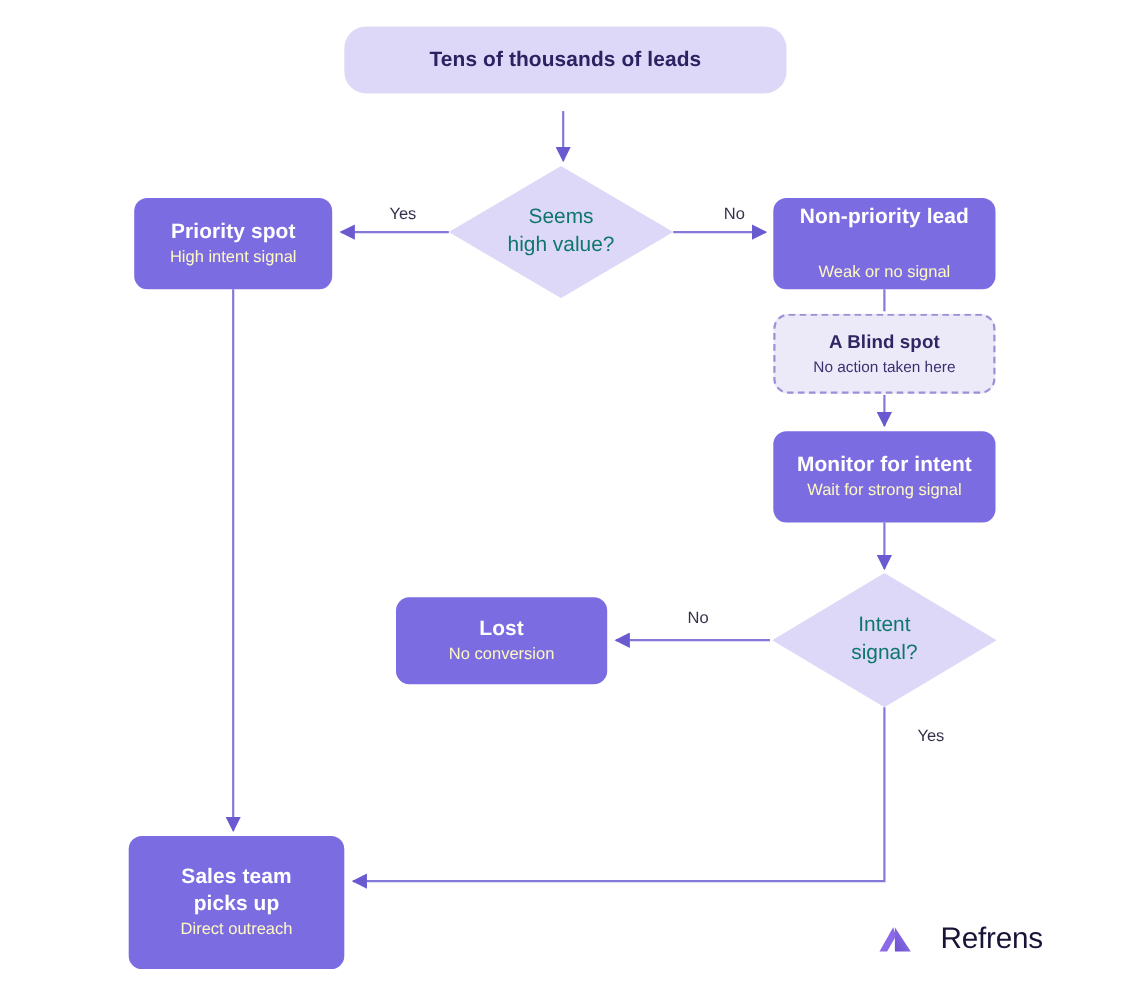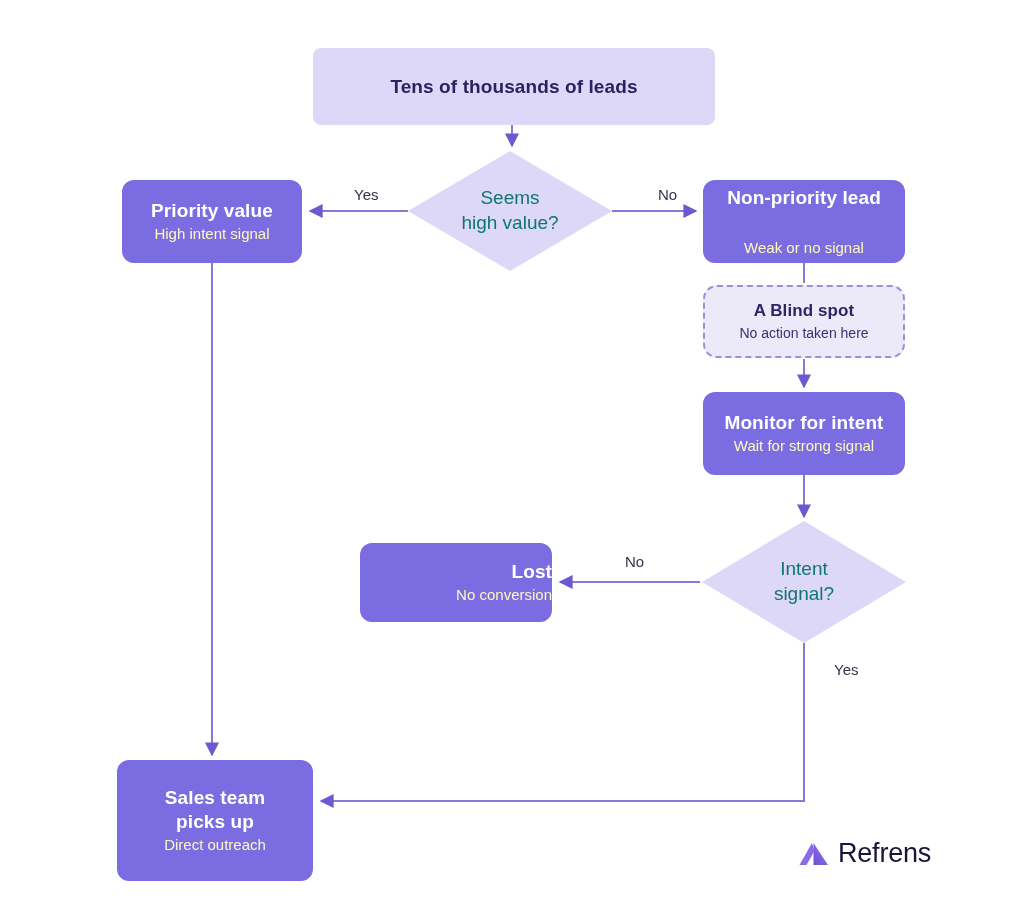--- a/index.html
+++ b/index.html
@@ -101,21 +101,21 @@
     font-size: 15px;
     color: #33314a;
     white-space: nowrap;
     margin-left: 11px;
   }
   
   #brand {
     position: absolute;
     display: flex;
     align-items: center;
-    gap: 8px;
+    gap: 25px;
   }
   #brand .logo-text {
     font-size: 27px;
     color: #171436;
     letter-spacing: -0.2px;
     font-weight: normal;
   }
 </style>
 </head>
 <body>
@@ -141,34 +141,34 @@
 
     <path d="M 804 475 L 804 517" stroke="#8478d8" stroke-width="2" fill="none" marker-end="url(#arrow)"></path>
 
     <path d="M 700 582 L 560 582" stroke="#8478d8" stroke-width="2" fill="none" marker-end="url(#arrow)"></path>
 
     <path d="M 804 643 L 804 801 L 321 801" stroke="#8478d8" stroke-width="2" fill="none" marker-end="url(#arrow)"></path>
 
     <path d="M 212 263 L 212 755" stroke="#8478d8" stroke-width="2" fill="none" marker-end="url(#arrow)"></path>
   </svg>
 
-  <div class="node light" style="left:313px; top:48px; width:402px; height:77px; border-radius:8px;">
+  <div class="node light" style="left:313px; top:24px; width:402px; height:61px; border-radius:20px;">
     <div class="title">Tens of thousands of leads</div>
   </div>
 
   <div class="diamond" style="left:408px; top:151px; width:204px; height:120px;">
     <div class="shape"></div>
     <div class="dlabel">
       <div>Seems</div>
       <div>high value?</div>
     </div>
   </div>
 
   <div class="node solid" style="left:122px; top:180px; width:180px; height:83px;">
-    <div class="title">Priority value</div>
+    <div class="title">Priority spot</div>
     <div class="sub">High intent signal</div>
   </div>
 
   <div class="node solid" style="left:703px; top:180px; width:202px; height:83px;gap:27px;">
     <div class="title">Non-priority lead</div>
     <div class="sub">Weak or no signal</div>
   </div>
 
   <div class="node solid" style="left:703px; top:392px; width:202px; height:83px;">
     <div class="title">Monitor for intent</div>
@@ -181,21 +181,21 @@
   </div>
 
   <div class="diamond" style="left:702px; top:521px; width:204px; height:122px;">
     <div class="shape"></div>
     <div class="dlabel">
       <div>Intent</div>
       <div>signal?</div>
     </div>
   </div>
 
-  <div class="node solid" style="left:360px; top:543px; width:192px; height:79px;align-items:flex-end;">
+  <div class="node solid" style="left:360px; top:543px; width:192px; height:79px;">
     <div class="title">Lost</div>
     <div class="sub">No conversion</div>
   </div>
 
   <div class="node solid" style="left:117px; top:760px; width:196px; height:121px;">
     <div class="title">Sales team</div>
     <div class="title">picks up</div>
     <div class="sub">Direct outreach</div>
   </div>
 

